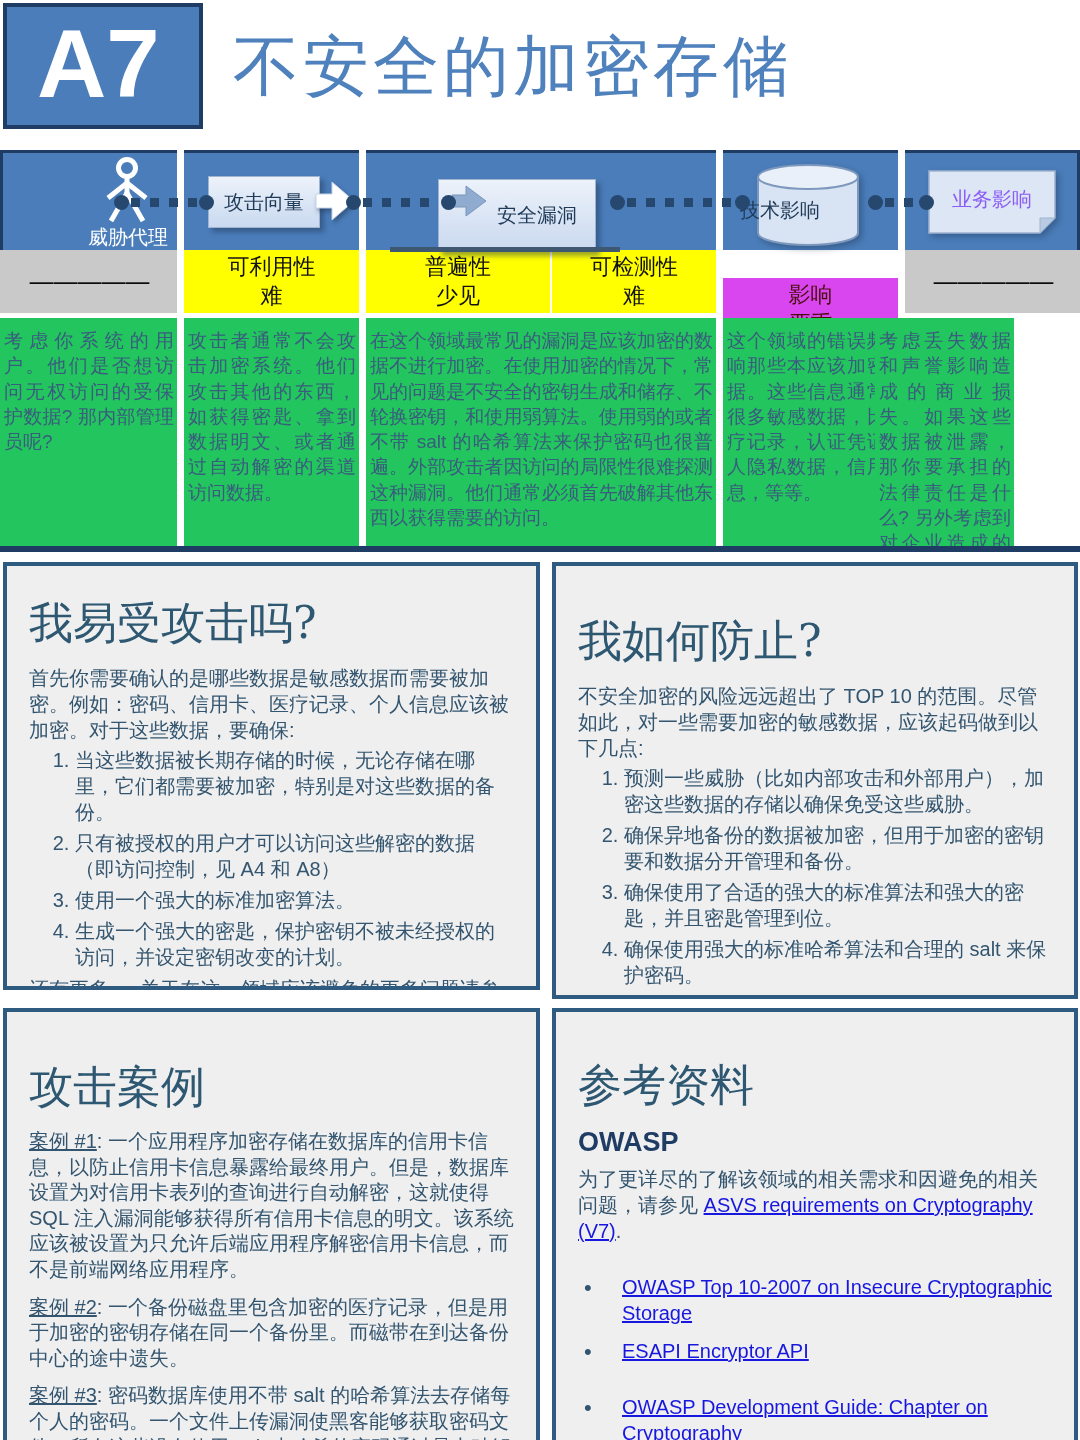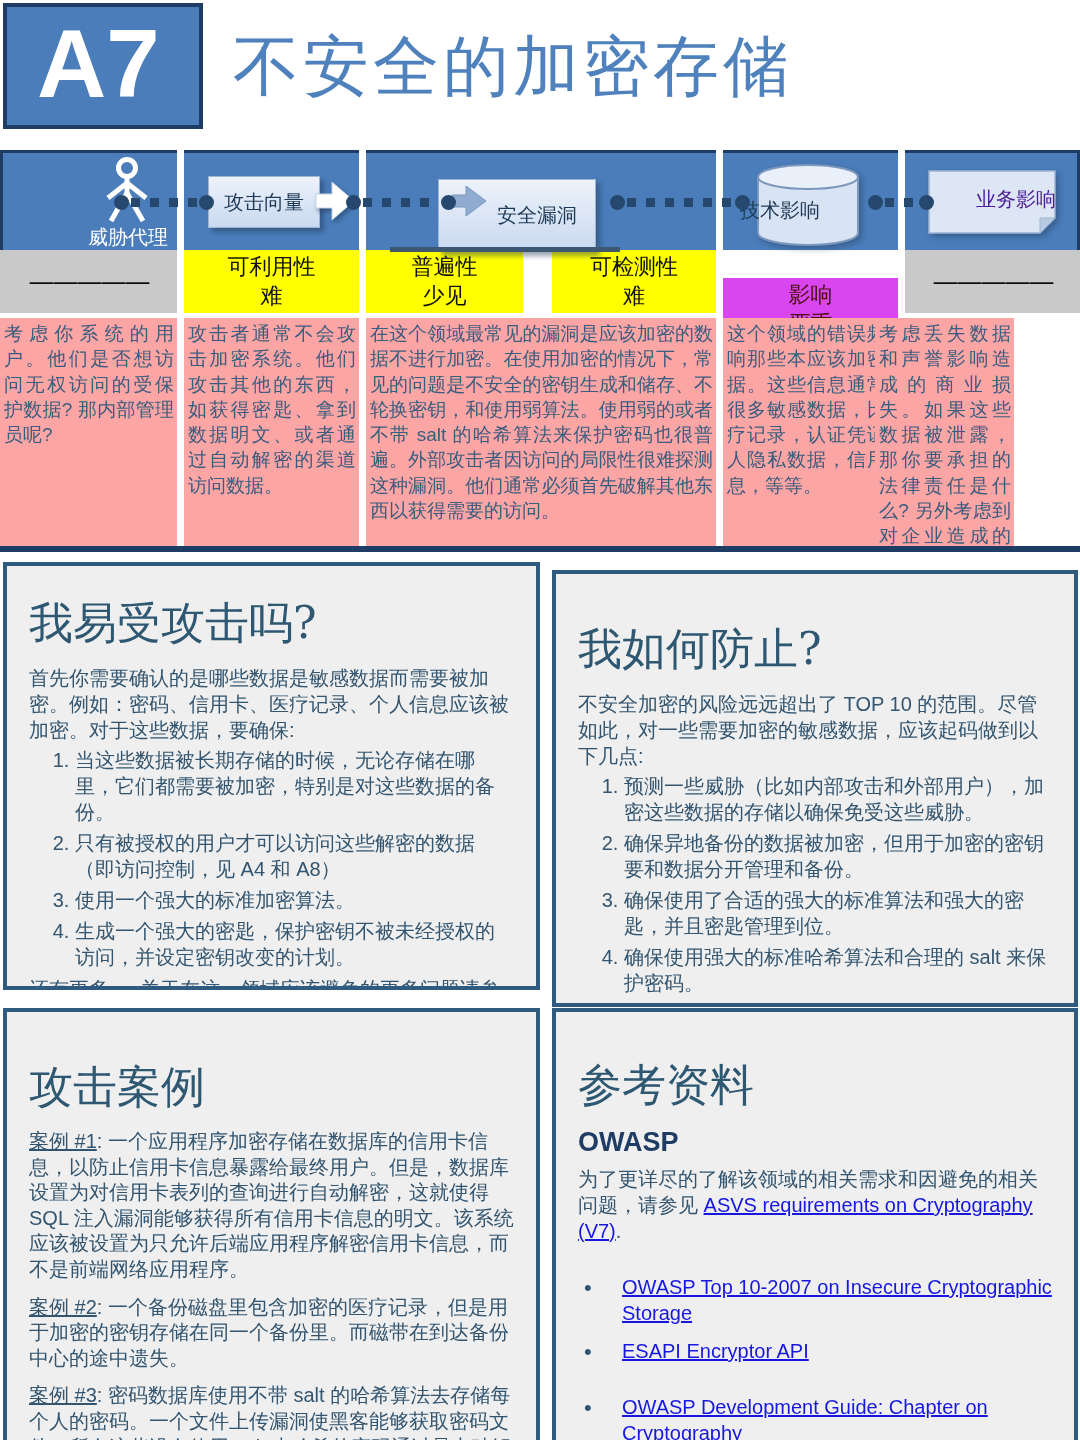--- a/index.html
+++ b/index.html
@@ -42,21 +42,21 @@
     font-size:20px; color:#1F3A57;
   }
   .box-av { left:208px; top:176px; width:112px; height:52px; }
   .box-sw { left:438px; top:170px; width:158px; height:73px; padding-left:40px;margin-top:9px; }
   .sw-arrow { position:absolute; left:452px; top:182px; z-index:4; }
   .sw-underline { position:absolute; left:390px; top:247px; width:230px; height:5px; background:#3E5871; z-index:3; }
   .white-arrow { position:absolute; left:314px; top:178px; z-index:4; filter:drop-shadow(2px 3px 2px rgba(30,50,80,.5)); }
   .cyl-svg { position:absolute; left:752px; top:163px; z-index:3; filter:drop-shadow(3px 3px 3px rgba(30,50,80,.4)); }
   .cyl-label { position:absolute; left:724px; top:197px; width:112px; text-align:center; font-size:20px; color:#1F3A57; z-index:4; }
   .note-svg { position:absolute; left:928px; top:170px; z-index:3; filter:drop-shadow(3px 3px 3px rgba(30,50,80,.4)); }
-  .note-label { position:absolute; left:928px; top:186px; width:128px; text-align:right; font-size:20px; color:#4c1d95; z-index:4; }
+  .note-label { position:absolute; left:928px; top:186px; width:128px; text-align:center; font-size:20px; color:#8b5cf6; z-index:4; }
   .dots { position:absolute; height:16px; display:flex; align-items:center; z-index:5; }
   .dots .end { width:15px; height:15px; border-radius:50%; background:#27486E; flex:0 0 auto; }
   .dots .mid { flex:1; height:9px; margin:0 2px;
     background-image:repeating-linear-gradient(90deg,#27486E 0 9px,transparent 9px 19px); }
   .dl1 { left:114px; top:194px; width:100px; }
   .dl2 { left:346px; top:194px; width:110px; }
   .dl3 { left:610px; top:194px; width:140px; }
   .dl4 { left:868px; top:194px; width:66px; }
   
   .rate {
@@ -64,32 +64,32 @@
     display:flex; flex-direction:column; align-items:center; justify-content:center;
     font-family:"DejaVu Serif","Liberation Serif",serif;
     font-size:22px; line-height:1.3; color:#111111; text-align:center;
   }
   .rate.gray { background:#C9C9C9; }
   .rate.yellow { background:#FFFF00; }
   .rate.red { background:#d946ef; color:#4A0D0D;margin-top:28px; }
   .dashline { font-size:26px; letter-spacing:-2px; color:#0a0a0a; white-space:nowrap; }
   
   .col {
-    position:absolute; top:318px; height:228px; background:#fca5a5;
+    position:absolute; top:318px; height:228px; background:#22c55e;
     font-size:19px; line-height:1.33; color:#3A5C7E;
-    padding:3px 3px 0 4px; text-align:justify; overflow:hidden;
+    padding:10px 3px 0 4px; text-align:justify; overflow:hidden;
   }
   .rule { position:absolute; left:0; top:546px; width:1080px; height:6px; background:#1E3C64; }
   
   .panel {
     position:absolute; background:#EFEFEF; border:4px solid #2E5B7F;
     padding:10px 22px; overflow:hidden;
   }
   .p-vuln   { left:3px;   top:562px;  width:537px; height:428px; }
-  .p-prev   { left:552px; top:562px;  width:526px; height:437px;margin-top:8px; }
+  .p-prev   { left:552px; top:562px;  width:526px; height:437px; }
   .p-attack { left:3px;   top:1008px; width:537px; height:436px; }
   .p-refs   { left:552px; top:1008px; width:526px; height:436px; }
   .panel h2 {
     font-family:"DejaVu Serif","Liberation Serif",serif;
     font-weight:400; font-size:44px; color:#2E5772; margin:18px 0 12px 0;
   }
   .p-prev h2 { margin-top:36px; }
   .p-attack h2 { margin-top:36px; }
   .p-refs h2 { margin-top:34px; }
   .panel p, .panel li { font-size:20px; line-height:1.3; color:#33556F; }
@@ -179,21 +179,21 @@
   </svg>
   <div class="note-label">业务影响</div>
 
   <div class="rate gray" style="left:0;width:177px">
     <span class="dashline">—————</span>
   </div>
   <div class="rate yellow" style="left:184px;width:175px">
     <div>可利用性</div>
     <div>难</div>
   </div>
-  <div class="rate yellow" style="left:366px;width:157px">
+  <div class="rate yellow" style="left:366px;width:184px">
     <div>普遍性</div>
     <div>少见</div>
   </div>
   <div class="rate yellow" style="left:552px;width:164px">
     <div>可检测性</div>
     <div>难</div>
   </div>
   <div class="rate red" style="left:723px;width:175px">
     <div>影响</div>
     <div>严重</div>

